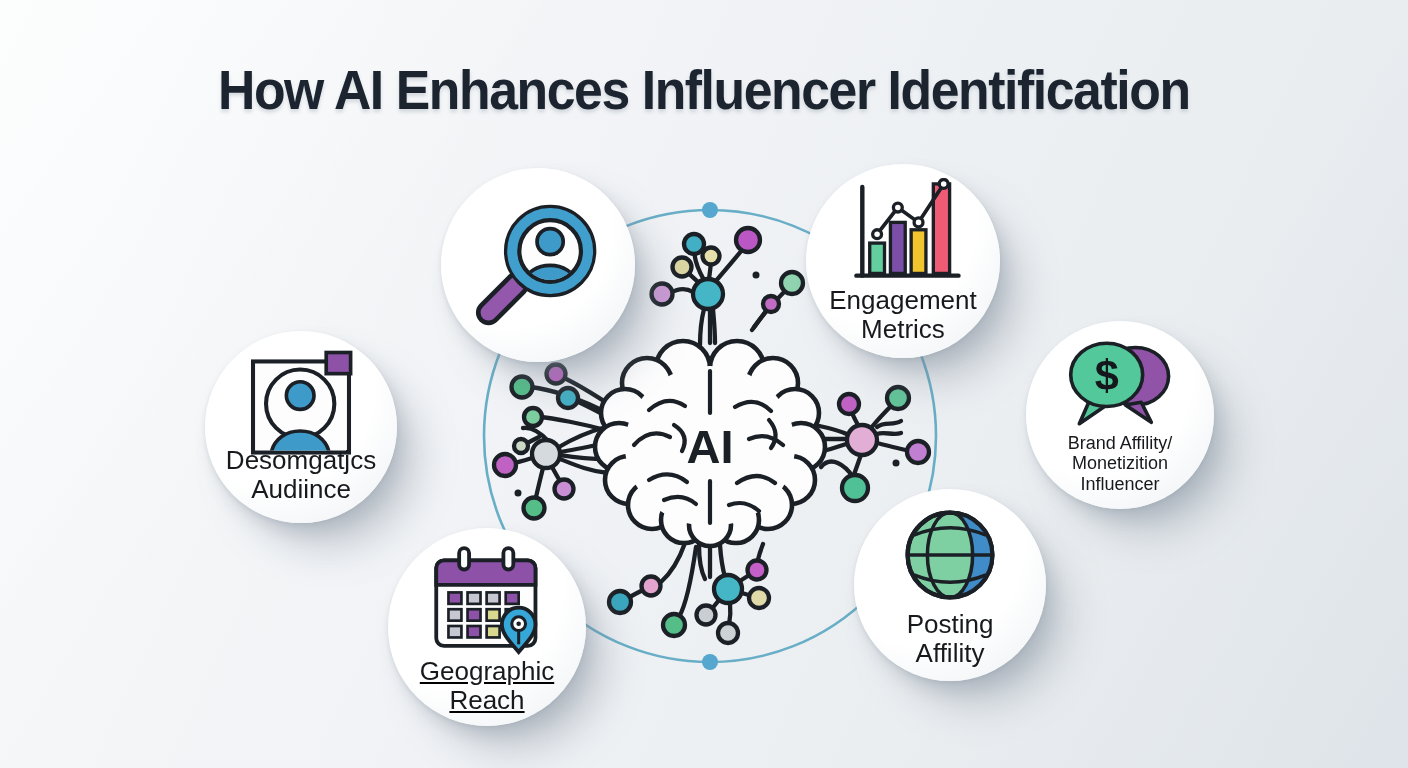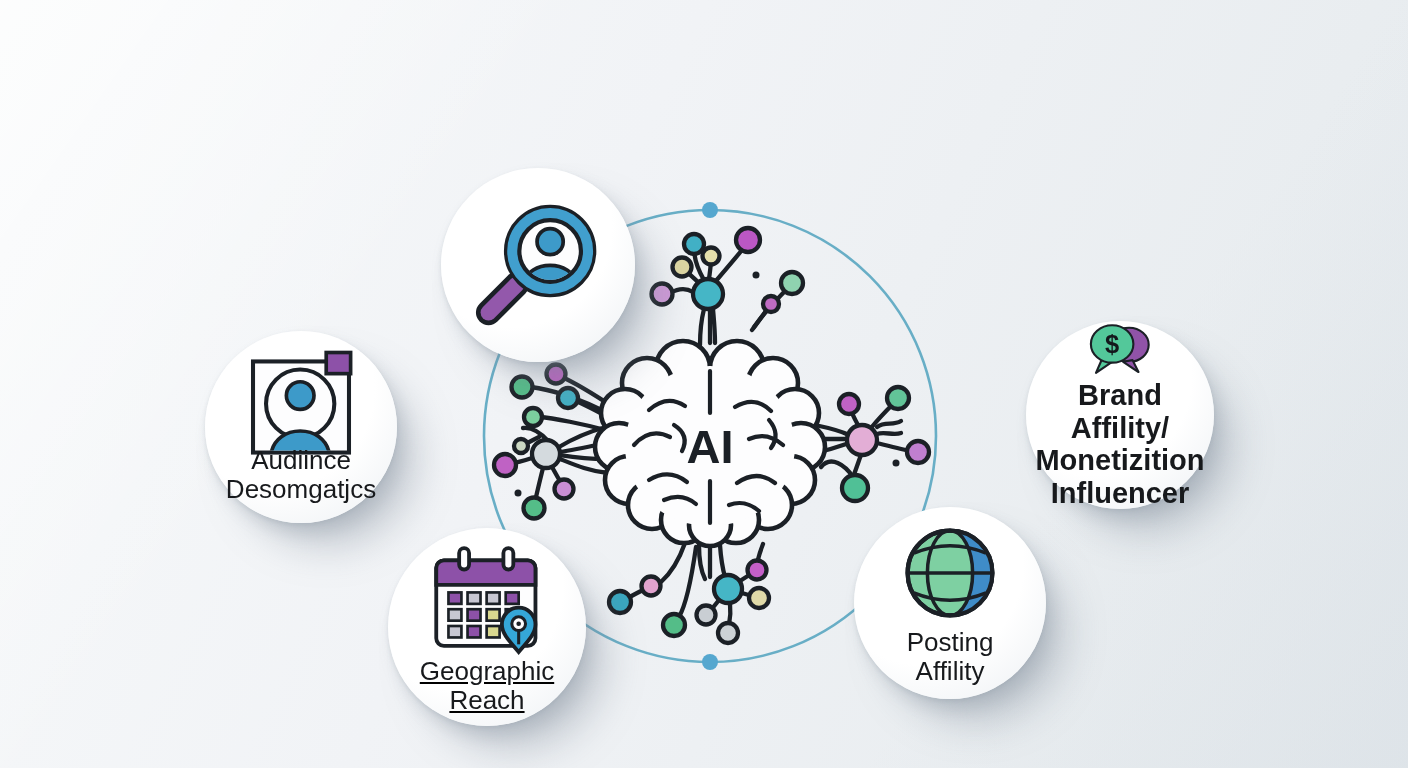--- a/index.html
+++ b/index.html
@@ -36,31 +36,34 @@
   }
   .node .label{
     text-align:center; color:#17191c; font-size:26px; line-height:1.12; font-weight:500;
     margin-top:2px;
   }
   .node-search{ left:441px; top:168px; width:194px; height:194px; }
   .node-audience{ left:205px; top:331px; width:192px; height:192px; }
   .node-engagement{ left:806px; top:164px; width:194px; height:194px; }
   .node-brand{ left:1026px; top:321px; width:188px; height:188px; }
   .node-geographic{ left:388px; top:528px; width:198px; height:198px;text-decoration:underline; }
-  .node-posting{ left:854px; top:507px; width:192px; height:192px; }
+  .node-posting{ left:854px; top:489px; width:192px; height:192px; }
   .node-audience .icon{ margin-bottom:-20px; }
-  .node-brand .label{ font-size:29px;font-weight:bold; }
+  .node-brand .label{ font-size:18px; }
   .node-engagement .icon{ margin-bottom:-2px; }
   .node-geographic .icon{ margin-bottom:0px; }
 </style>
 </head>
 <body>
 
 <div class="stage">
 
+  <div class="title">
+    <span>How AI Enhances Influencer Identification</span>
+  </div>
 
   <svg class="center-art" width="520" height="520" viewBox="0 0 520 520">
 
     <g>
       <circle cx="261" cy="261" r="226" fill="none" stroke="#68aec6" stroke-width="2.6"></circle>
       <circle cx="261" cy="35" r="8" fill="#55a7cf"></circle>
       <circle cx="261" cy="487" r="8" fill="#55a7cf"></circle>
     </g>
 
     <g fill="none" stroke="#1b2026" stroke-width="4.3" stroke-linecap="round">
@@ -215,25 +218,44 @@
       <circle cx="74" cy="66" r="42" fill="none" stroke="#1b2026" stroke-width="5"></circle>
       <clipPath id="frameClip">
           <rect x="18.5" y="16.5" width="113" height="107"></rect>
         </clipPath>
       <g clip-path="url(#frameClip)">
         <circle cx="74" cy="56" r="17" fill="#3d9ac9" stroke="#1b2026" stroke-width="4.5"></circle>
         <path d="M38,128 C44,90 104,90 110,128 L110,132 H38 Z" fill="#3d9ac9" stroke="#1b2026" stroke-width="4.5"></path>
       </g>
     </svg>
     <div class="label">
+      <div>Desomgatjcs</div>
       <div>Audiince</div>
-      <div>Desomgatjcs</div>
-    </div>
-  </div>
-
+    </div>
+  </div>
+
+  <div class="node node-engagement">
+    <svg class="icon" width="126" height="108" viewBox="0 0 170 146">
+      <path d="M30,12 V132" fill="none" stroke="#1b2026" stroke-width="6" stroke-linecap="round"></path>
+      <path d="M22,132 H160" fill="none" stroke="#1b2026" stroke-width="6" stroke-linecap="round"></path>
+      <rect x="40" y="88" width="20" height="41" fill="#63cf9e" stroke="#1b2026" stroke-width="4.5"></rect>
+      <rect x="68" y="60" width="20" height="69" fill="#7b4fa8" stroke="#1b2026" stroke-width="4.5"></rect>
+      <rect x="96" y="70" width="20" height="59" fill="#f2c52f" stroke="#1b2026" stroke-width="4.5"></rect>
+      <rect x="126" y="8" width="22" height="121" fill="#ef5b72" stroke="#1b2026" stroke-width="4.5"></rect>
+      <path d="M50,76 L78,40 L106,60 L140,8" fill="none" stroke="#1b2026" stroke-width="5"></path>
+      <circle cx="50" cy="76" r="6" fill="#fdfdfe" stroke="#1b2026" stroke-width="4.5"></circle>
+      <circle cx="78" cy="40" r="6" fill="#fdfdfe" stroke="#1b2026" stroke-width="4.5"></circle>
+      <circle cx="106" cy="60" r="6" fill="#fdfdfe" stroke="#1b2026" stroke-width="4.5"></circle>
+      <circle cx="140" cy="8" r="6" fill="#fdfdfe" stroke="#1b2026" stroke-width="4.5"></circle>
+    </svg>
+    <div class="label">
+      <div>Engagement</div>
+      <div>Metrics</div>
+    </div>
+  </div>
 
   <div class="node node-brand">
     <svg class="icon" width="120" height="95" viewBox="0 0 165 132">
       <ellipse cx="104" cy="56" rx="46" ry="40" fill="#9053a8" stroke="#1b2026" stroke-width="5"></ellipse>
       <path d="M112,92 L126,120 L90,96 Z" fill="#9053a8" stroke="#1b2026" stroke-width="5" stroke-linejoin="round"></path>
       <path d="M40,90 L26,122 L64,96 Z" fill="#53c89a" stroke="#1b2026" stroke-width="5" stroke-linejoin="round"></path>
       <ellipse cx="64" cy="54" rx="50" ry="44" fill="#53c89a" stroke="#1b2026" stroke-width="5"></ellipse>
       <text x="64" y="75" text-anchor="middle" font-family="Liberation Sans, sans-serif" font-size="60" font-weight="bold" fill="#14181c">$</text>
     </svg>
     <div class="label">

